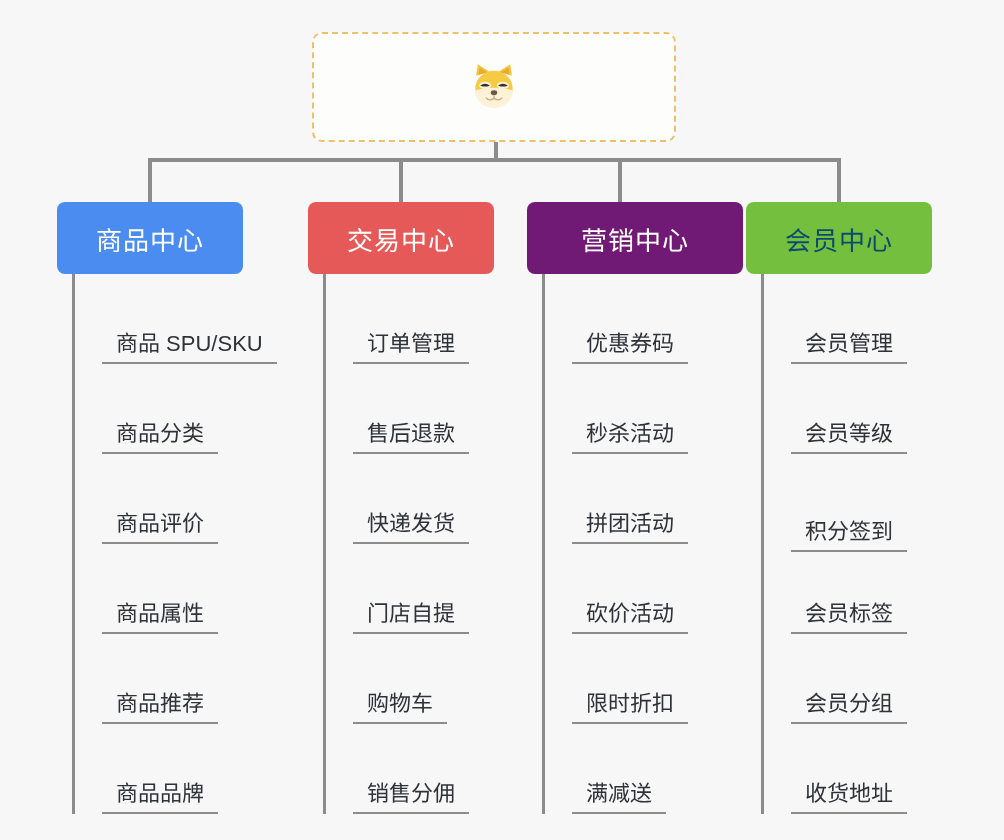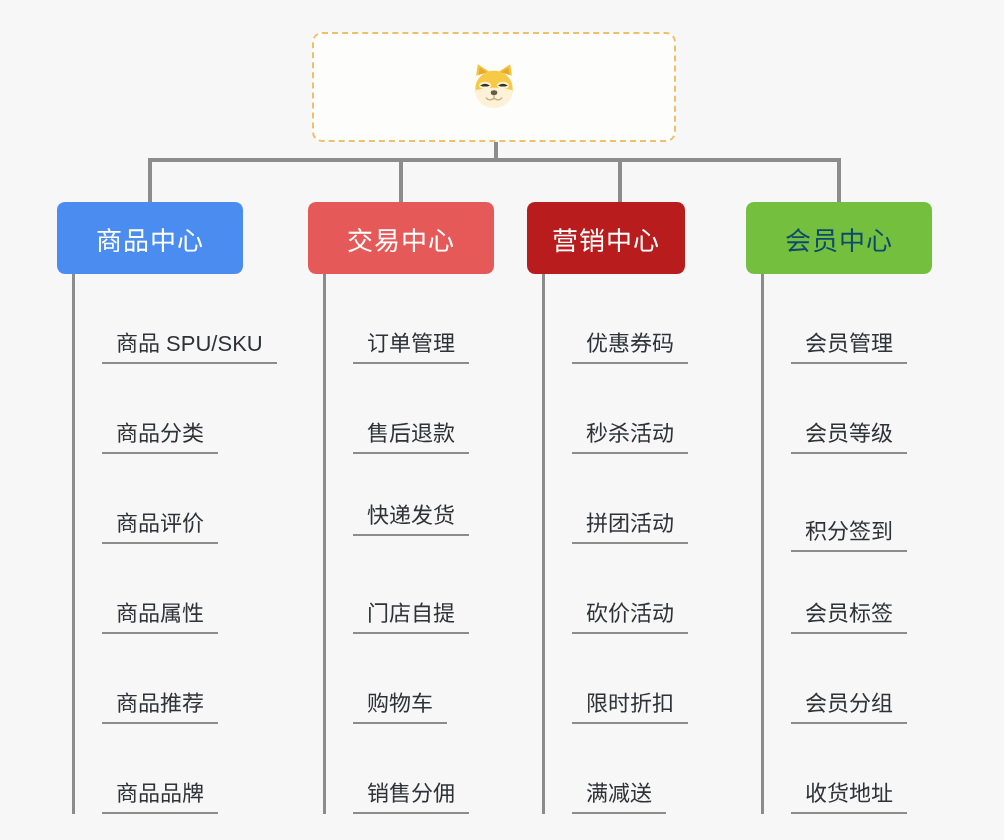--- a/index.html
+++ b/index.html
@@ -192,34 +192,34 @@
         <span>交易中心</span>
       </div>
       <div class="branch" style="left: 323px;">
         <div class="branch-spine" style="background: rgb(140, 140, 140); height: 540px;"></div>
         <div class="leaf" style="top: 0px;">
           <span class="leaf-inner" style="border-bottom-color: rgb(140, 140, 140);">订单管理</span>
         </div>
         <div class="leaf" style="top: 90px;">
           <span class="leaf-inner" style="border-bottom-color: rgb(140, 140, 140);">售后退款</span>
         </div>
-        <div class="leaf" style="top: 172px;">
+        <div class="leaf" style="top: 180px;">
           <span class="leaf-inner" style="border-bottom-color: rgb(140, 140, 140);">快递发货</span>
         </div>
         <div class="leaf" style="top: 270px;">
           <span class="leaf-inner" style="border-bottom-color: rgb(140, 140, 140);">门店自提</span>
         </div>
         <div class="leaf" style="top: 360px; text-align: right;">
           <span class="leaf-inner" style="border-bottom-color: rgb(140, 140, 140);">购物车</span>
         </div>
         <div class="leaf" style="top: 450px;">
           <span class="leaf-inner" style="border-bottom-color: rgb(140, 140, 140);">销售分佣</span>
         </div>
       </div>
-      <div class="cat-box" style="left: 527px; width: 158px; background: #b91c1c; color: rgb(255, 255, 255);">
+      <div class="cat-box" style="left: 527px; width: 216px; background: #701a75; color: rgb(255, 255, 255);">
         <span>营销中心</span>
       </div>
       <div class="branch" style="left: 542px;">
         <div class="branch-spine" style="background: rgb(140, 140, 140); height: 540px;"></div>
         <div class="leaf" style="top: 0px;">
           <span class="leaf-inner" style="border-bottom-color: rgb(140, 140, 140);">优惠券码</span>
         </div>
         <div class="leaf" style="top: 90px;">
           <span class="leaf-inner" style="border-bottom-color: rgb(140, 140, 140);">秒杀活动</span>
         </div>

